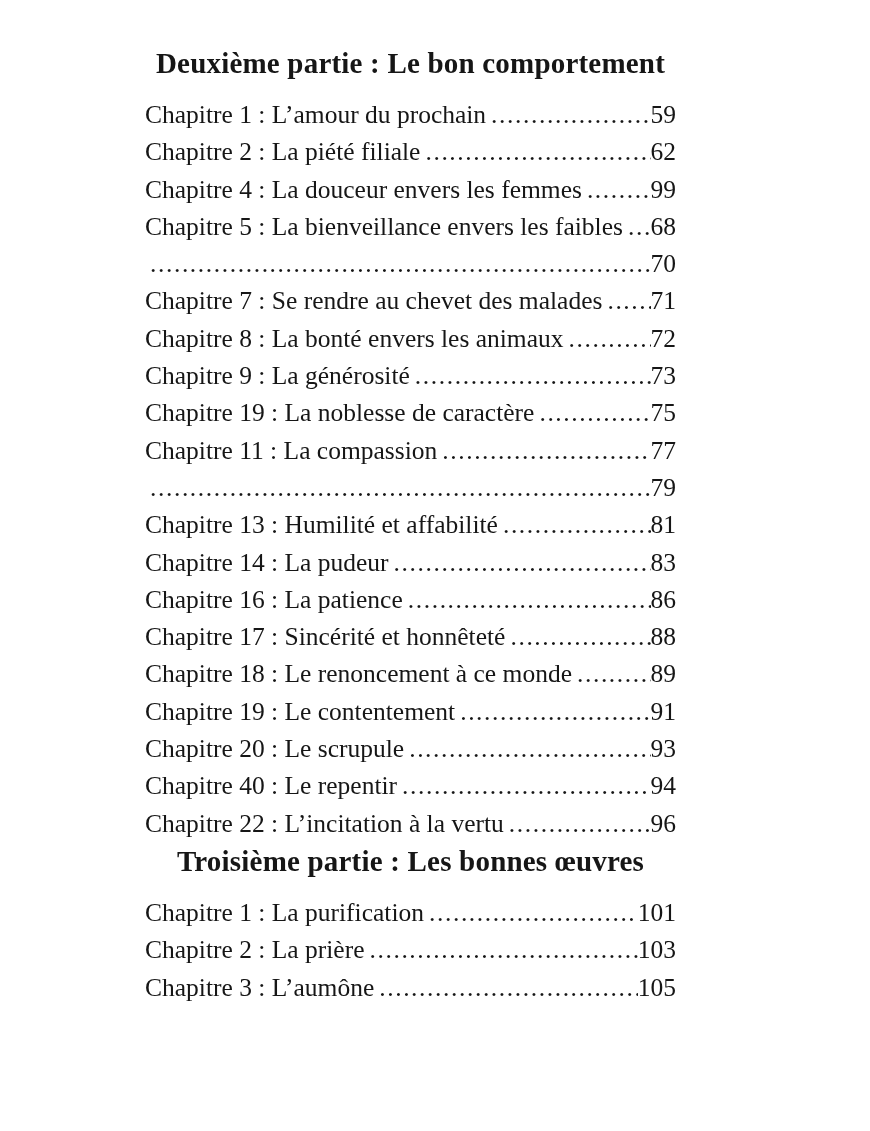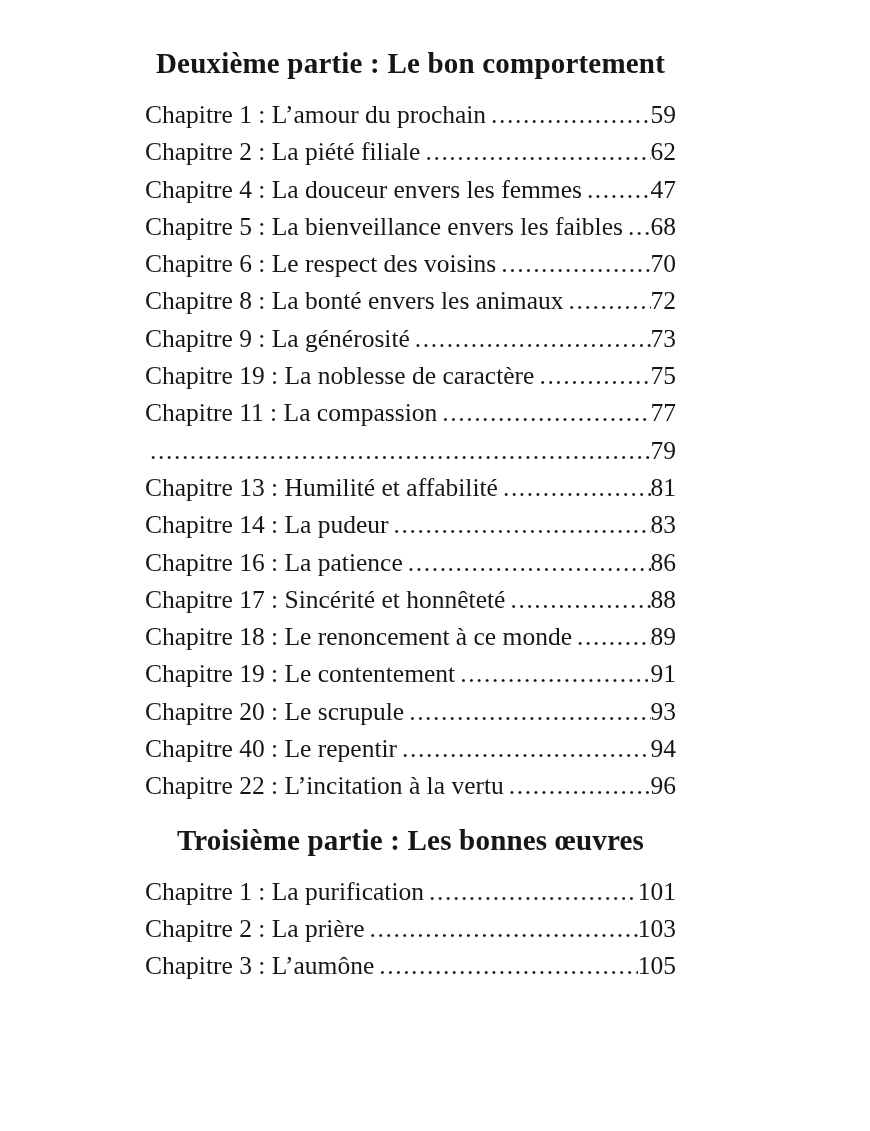--- a/index.html
+++ b/index.html
@@ -24,21 +24,20 @@
   .section-title {
     font-size: 29px;
     line-height: 38px;
     font-weight: bold;
     text-align: center;
     margin: 0 0 14px 0;
     letter-spacing: 0.2px;
     white-space: nowrap;
   }
   .toc-section + .toc-section .section-title {
-    margin-top: 16px;
   }
   .chapter-list {
     list-style: none;
     margin: 0;
     padding: 0;
   }
   .toc-row {
     display: flex;
     align-items: flex-end;
     line-height: 37.3px;
@@ -83,35 +82,39 @@
   <li class="toc-row">
     <span class="entry-label">Chapitre 2 : La piété filiale</span>
     <span class="dots"></span>
     <span class="page-num">62</span>
   </li>
 
 
   <li class="toc-row">
     <span class="entry-label">Chapitre 4 : La douceur envers les femmes</span>
     <span class="dots"></span>
-    <span class="page-num">47</span>
+    <span class="page-num">99</span>
   </li>
 
   <li class="toc-row">
     <span class="entry-label">Chapitre 5 : La bienveillance envers les faibles</span>
     <span class="dots"></span>
     <span class="page-num">68</span>
   </li>
 
   <li class="toc-row">
-    <span class="entry-label">Chapitre 6 : Le respect des voisins</span>
     <span class="dots"></span>
     <span class="page-num">70</span>
   </li>
 
+  <li class="toc-row">
+    <span class="entry-label">Chapitre 7 : Se rendre au chevet des malades</span>
+    <span class="dots"></span>
+    <span class="page-num">71</span>
+  </li>
 
   <li class="toc-row">
     <span class="entry-label">Chapitre 8 : La bonté envers les animaux</span>
     <span class="dots"></span>
     <span class="page-num">72</span>
   </li>
 
   <li class="toc-row">
     <span class="entry-label">Chapitre 9 : La générosité</span>
     <span class="dots"></span>

